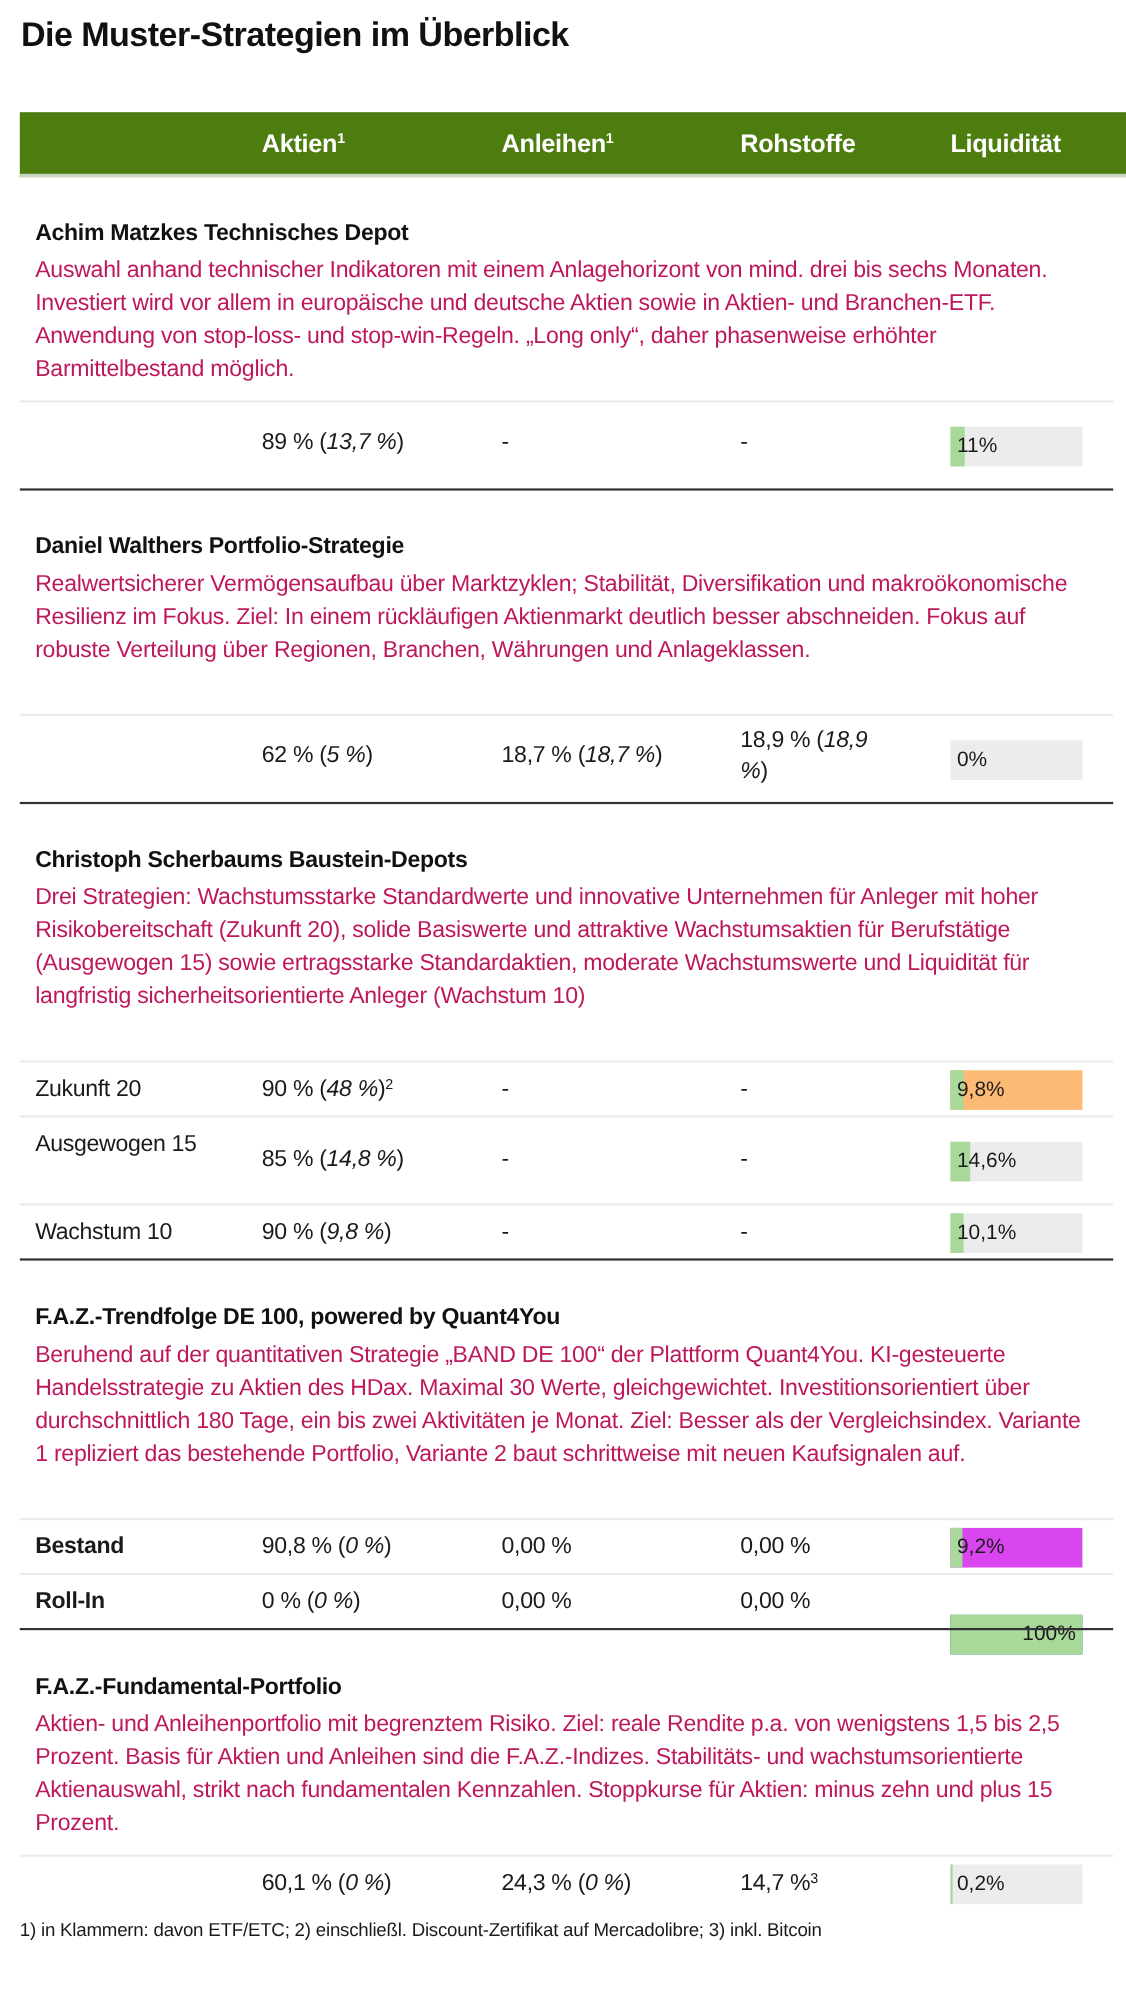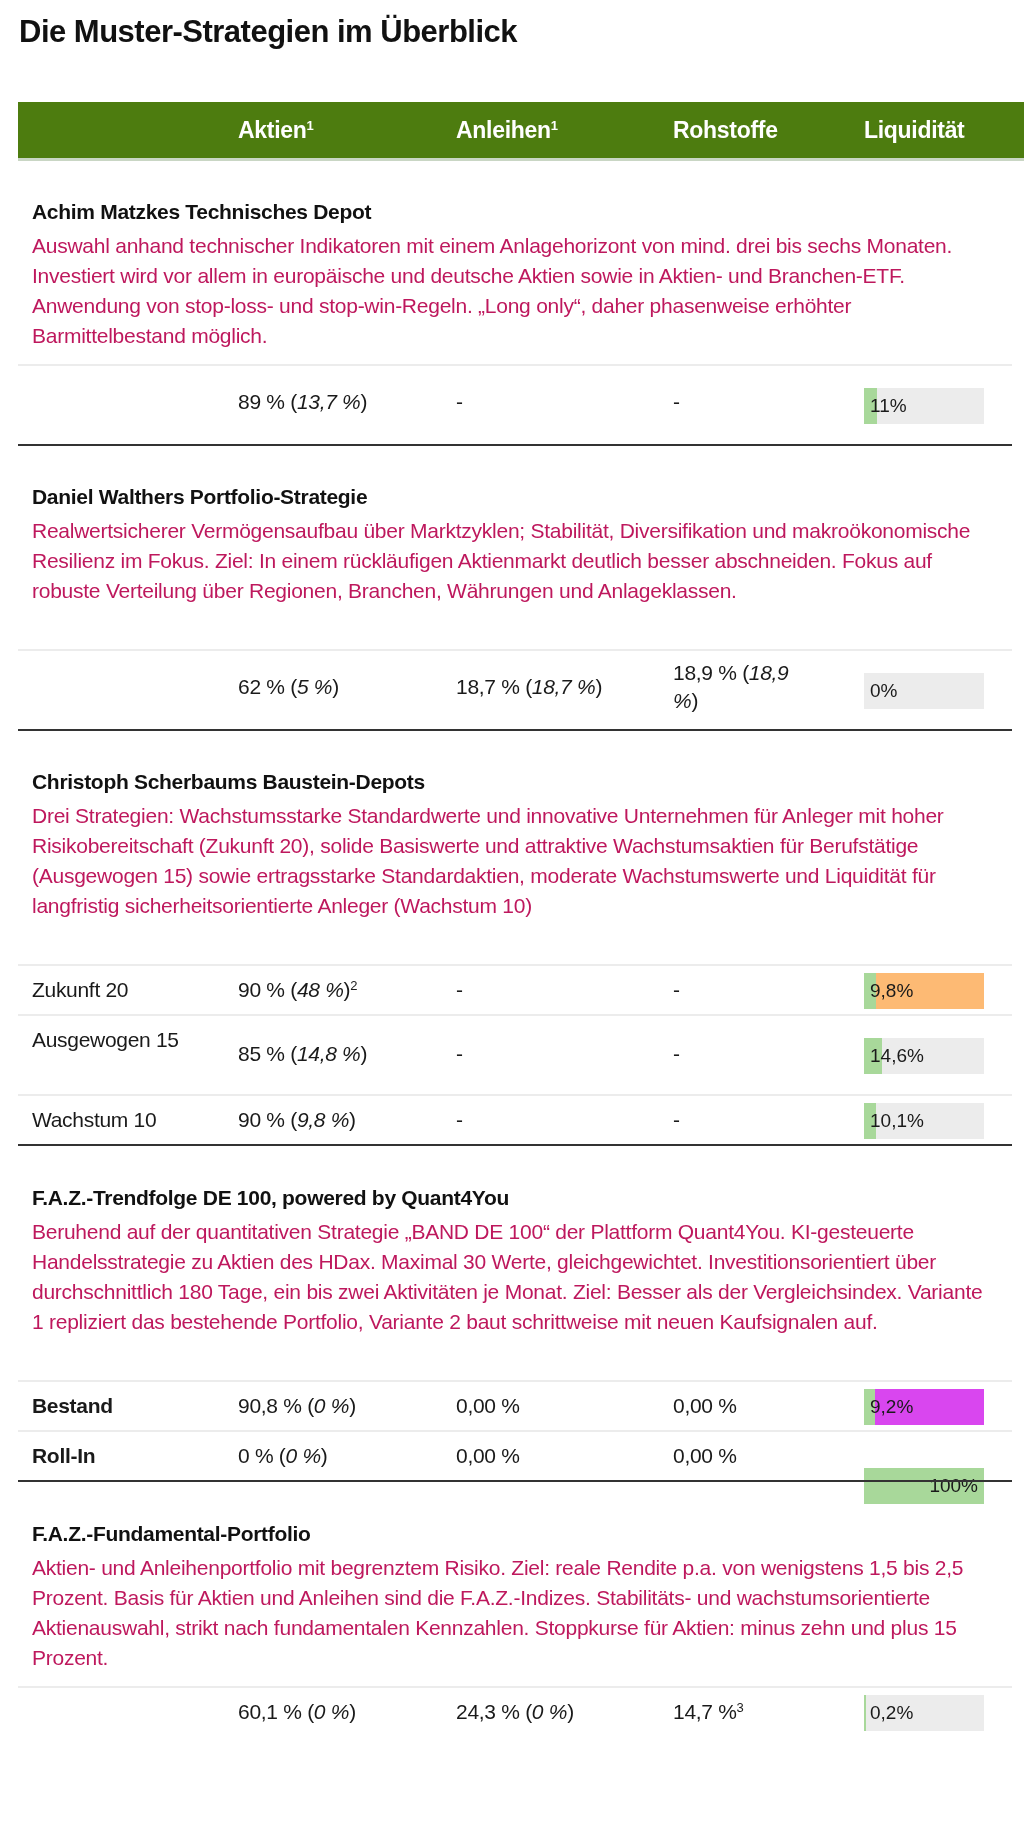--- a/index.html
+++ b/index.html
@@ -175,13 +175,14 @@
     <span class="cell b" style="top:10px;"><span>24,3 %</span> (<em>0 %</em>)</span>
     <span class="cell c" style="top:10px;"><span>14,7 %</span><sup>3</sup></span>
     <div class="bar" style="top: 7px; background: rgb(236, 236, 236);">
       <div class="fill" style="background: rgb(168, 216, 154); width: 2px;"></div>
       <span class="txt">0,2%</span>
     </div>
   </div>
 </div>
 
 <div class="footer">
+  <div>1) in Klammern: davon ETF/ETC; 2) einschließl. Discount-Zertifikat auf Mercadolibre; 3) inkl. Bitcoin</div>
 </div>
 
 </body></html>

